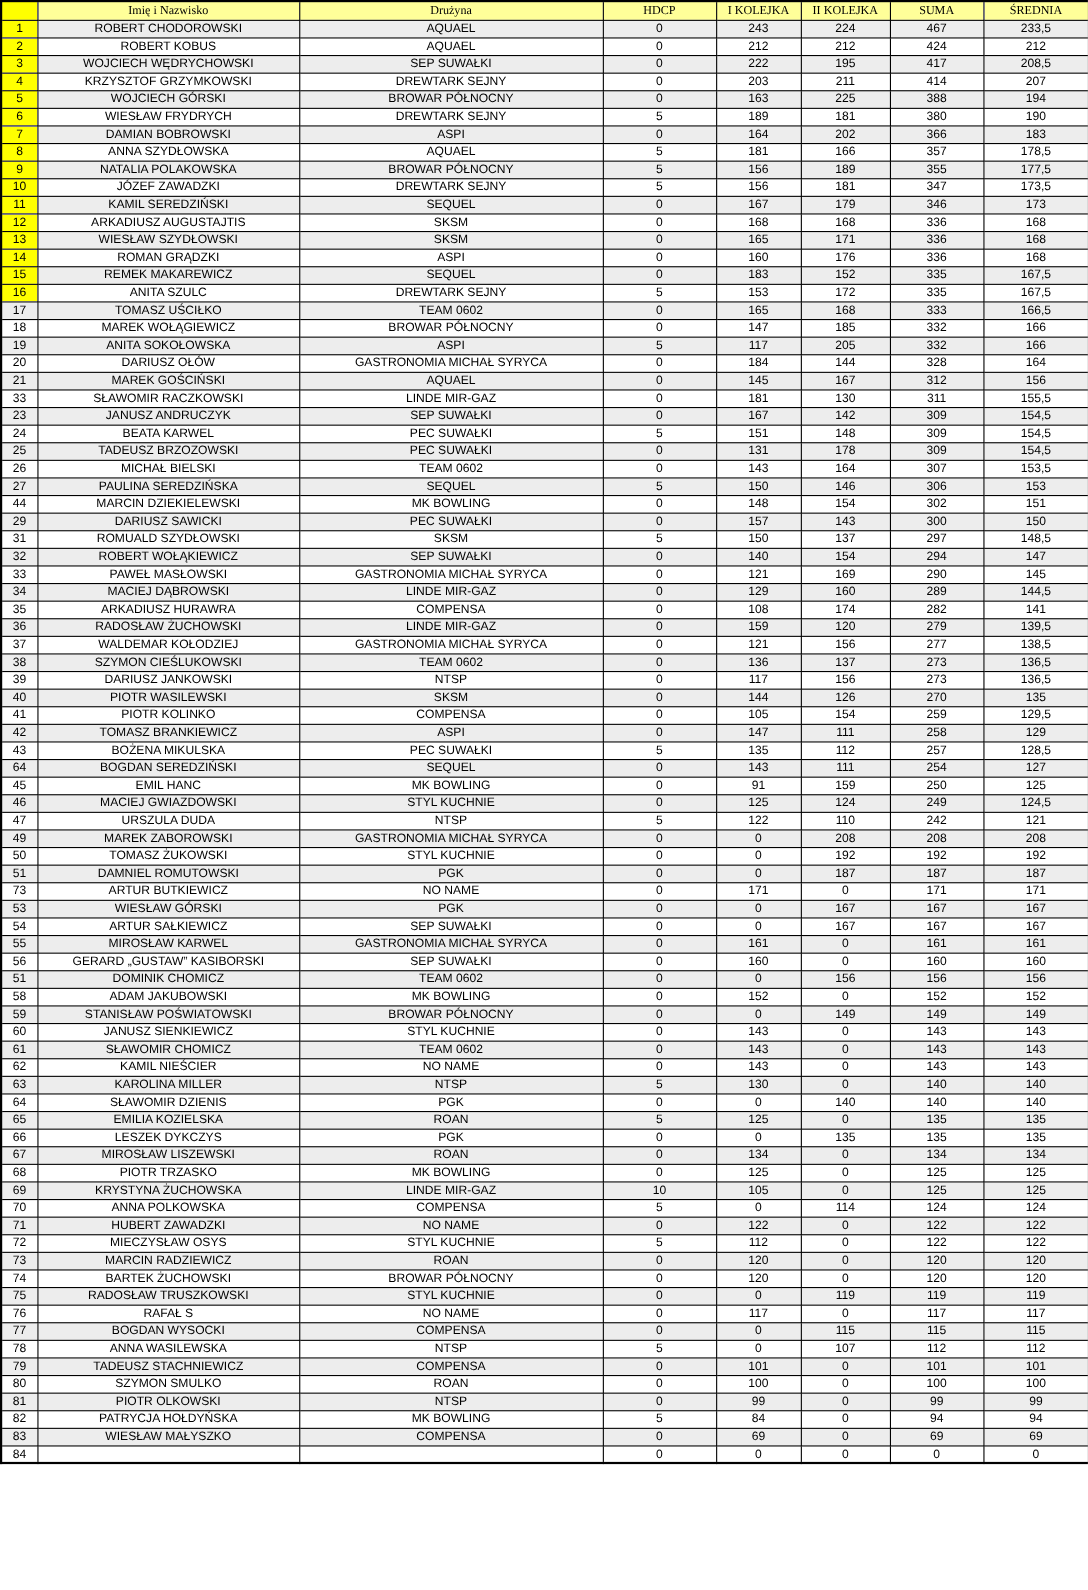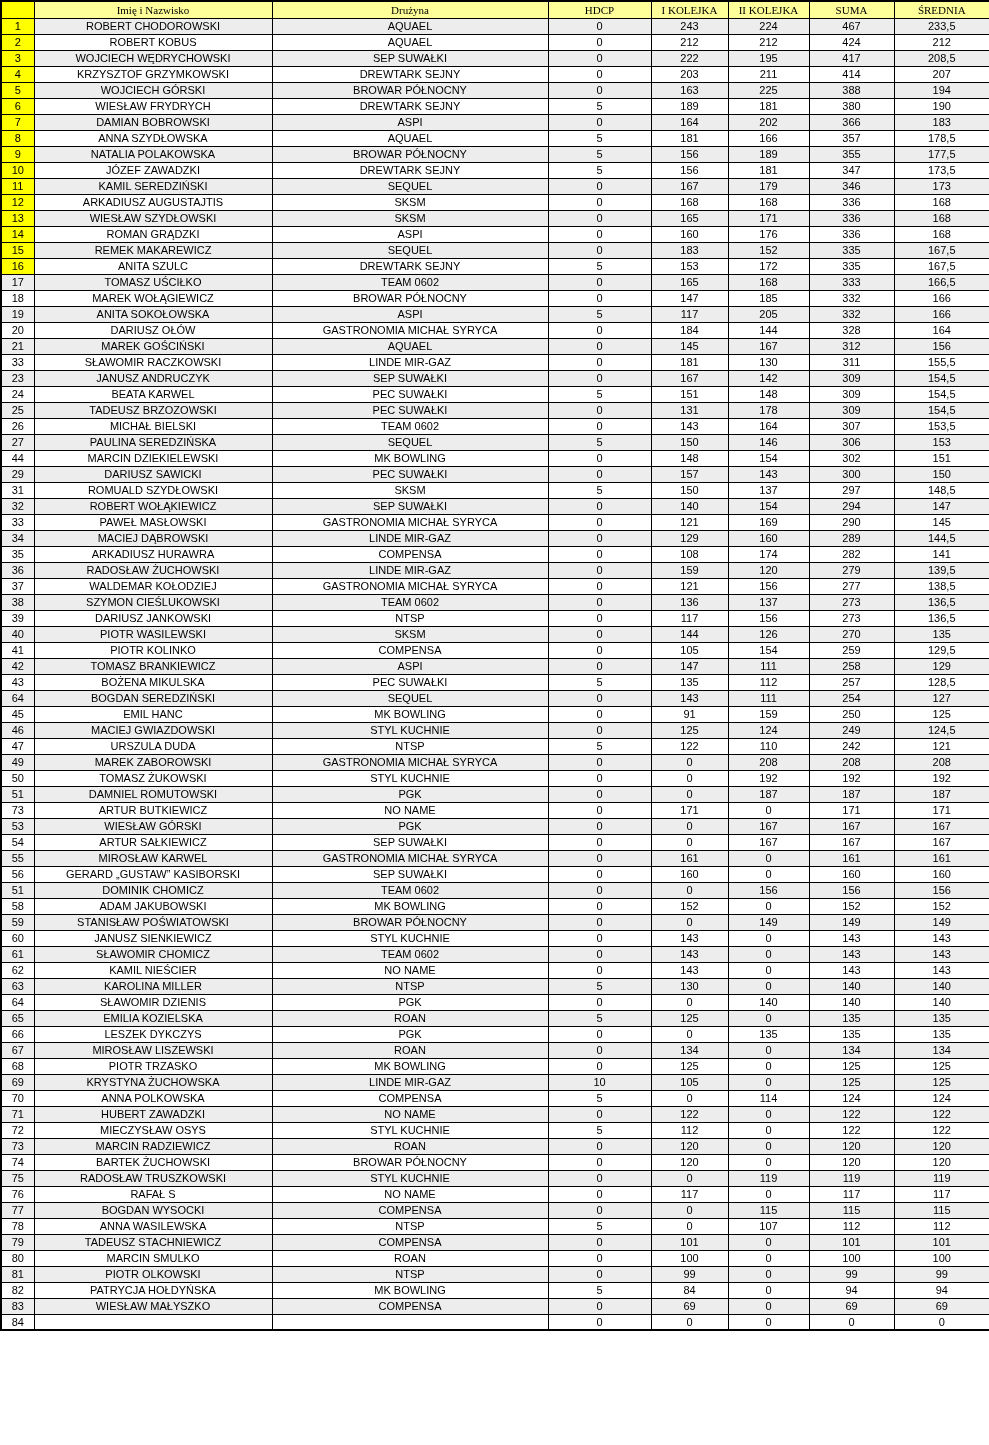--- a/index.html
+++ b/index.html
@@ -839,21 +839,21 @@
         <td>TADEUSZ STACHNIEWICZ</td>
         <td>COMPENSA</td>
         <td>0</td>
         <td>101</td>
         <td>0</td>
         <td>101</td>
         <td>101</td>
       </tr>
       <tr>
         <td class="rank-cell">80</td>
-        <td>MARCIN SMULKO</td>
+        <td>SZYMON SMULKO</td>
         <td>ROAN</td>
         <td>0</td>
         <td>100</td>
         <td>0</td>
         <td>100</td>
         <td>100</td>
       </tr>
       <tr>
         <td class="rank-cell">81</td>
         <td>PIOTR OLKOWSKI</td>

